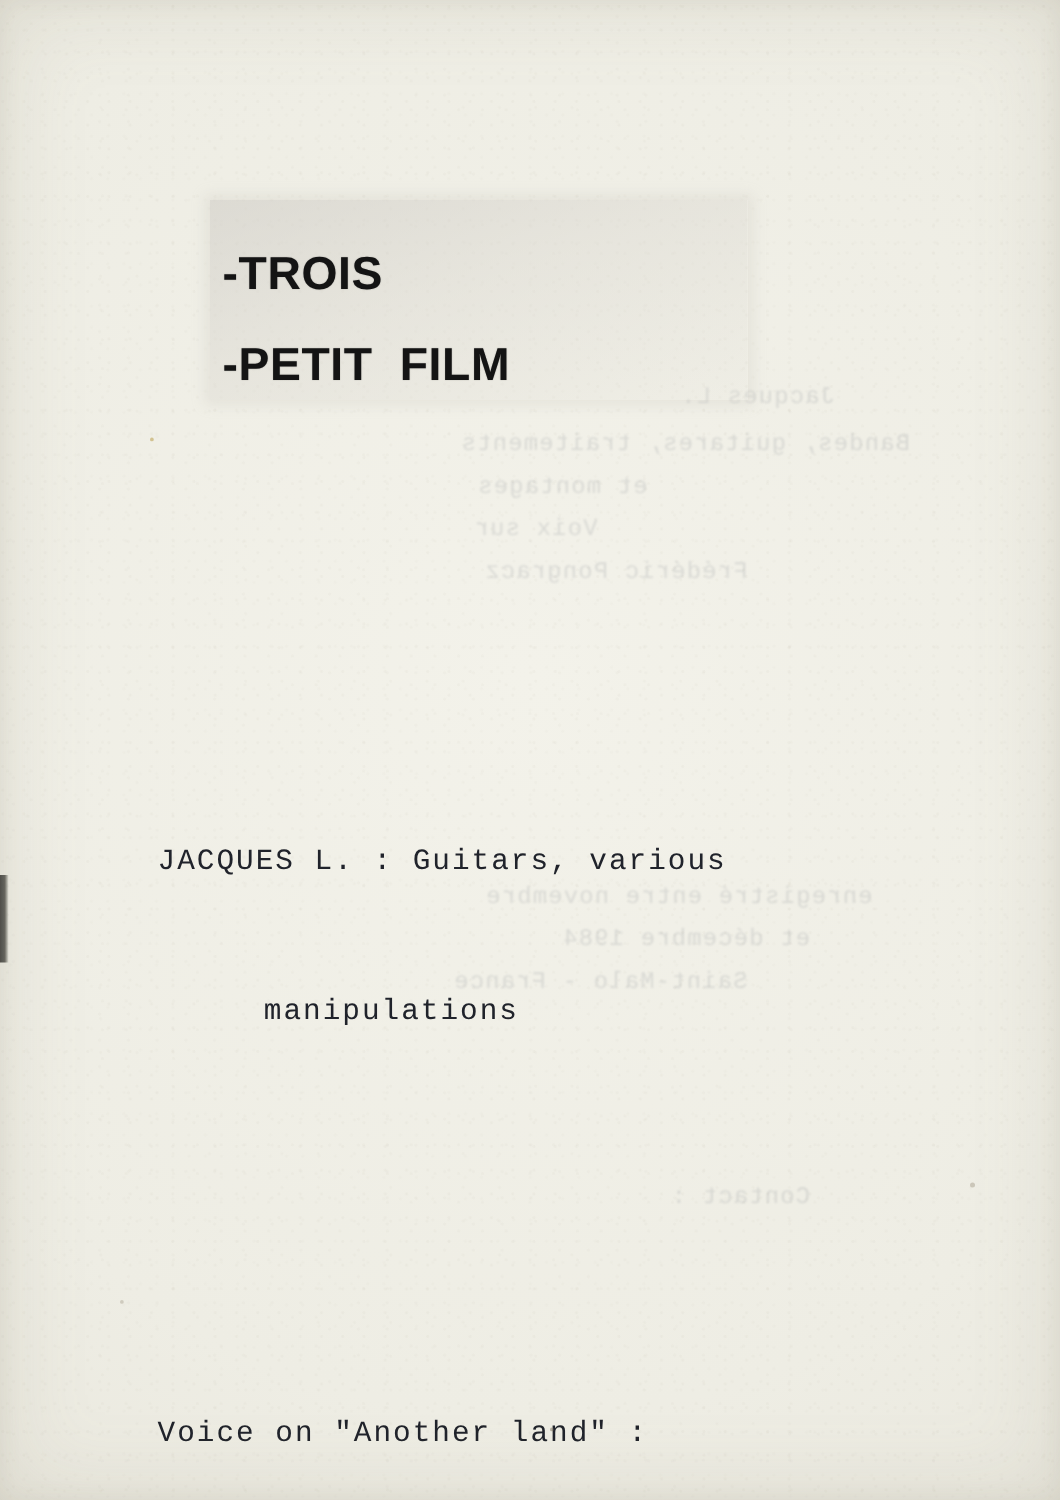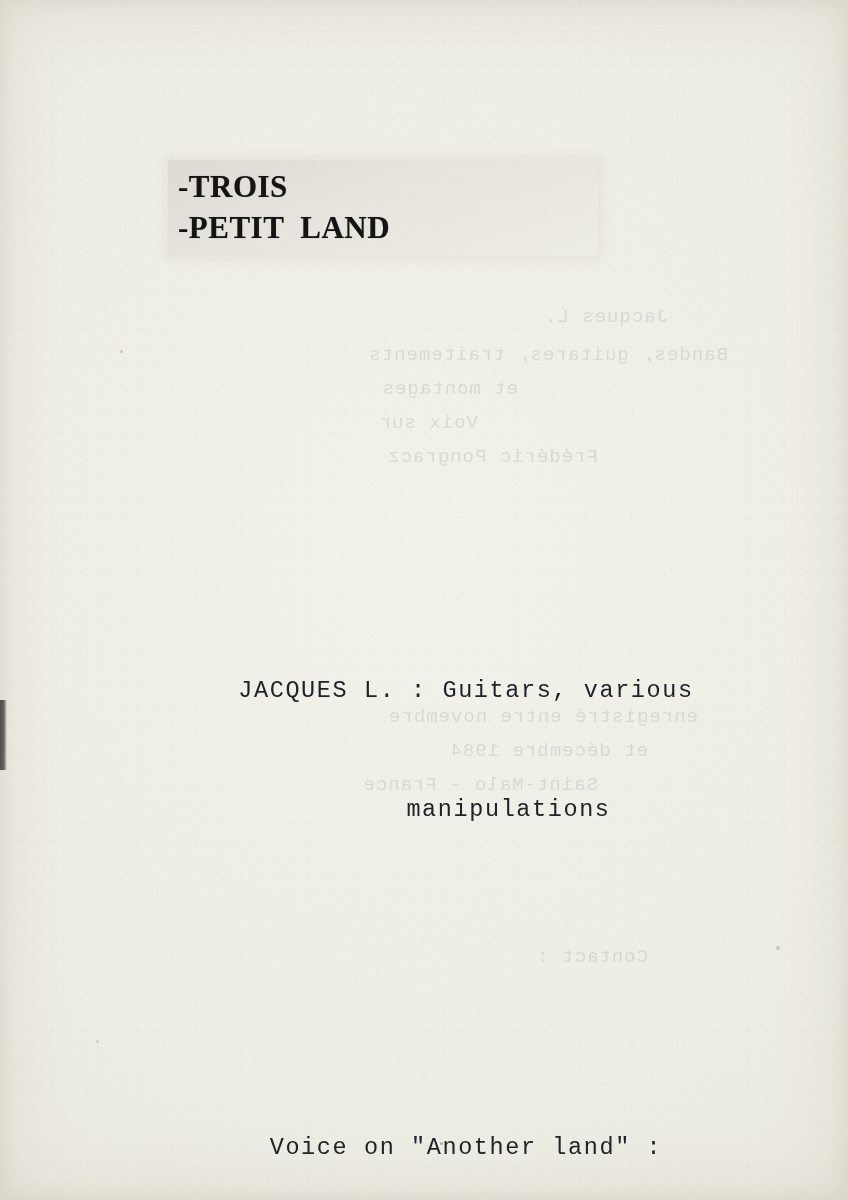--- a/index.html
+++ b/index.html
@@ -82,46 +82,47 @@
   #title-block {
     position: absolute;
     left: 168px;
     top: 160px;
     width: 420px;
     padding: 6px 0 8px 10px;
     background: linear-gradient(160deg, rgba(205,202,196,0.55) 0%, rgba(216,213,206,0.40) 45%, rgba(224,222,214,0.10) 100%);
     box-shadow: 0 0 9px 4px rgba(208,205,198,0.35);
   }
   .title-line {
-    font-family: Liberation Serif, serif;
+    font-family: Liberation Sans, sans-serif;
     font-weight: bold;
-    font-size: 31px;
+    font-size: 37px;
     line-height: 41px;
     letter-spacing: 0.5px;
     color: #141414;
     white-space: pre;
     text-shadow: 0 0 1px rgba(20,20,20,0.35);
+    margin-top: 32px;
   }
   .title-line.shifted { padding-left: 0px; }
 
   
   #body {
     position: absolute;
     left: 126px;
     top: 470px;
     width: 680px;
     color: #20232b;
     font-family: "Liberation Mono", monospace;
     font-size: 23.5px;
     line-height: 40px;
     letter-spacing: 1.6px;
     white-space: pre;
   }
   .blk { margin-bottom: 18px; }
-  .ln { white-space: pre; text-align: center; }
+  .ln { white-space: pre; }
   .ind-2 { padding-left: 85px; }
 
   
   .jitter-a { transform: translateY(0.5px); }
   .jitter-b { transform: translateY(-0.5px); }
 
   
   .speck { position: absolute; border-radius: 50%; pointer-events: none; }
 </style>
 </head>
@@ -140,21 +141,21 @@
     <div class="bleed-line" style="left:150px; top:700px;">enregistré entre novembre</div>
     <div class="bleed-line" style="left:200px; top:734px;">et décembre 1984</div>
     <div class="bleed-line" style="left:250px; top:768px;">Saint-Malo - France</div>
     <div class="bleed-line" style="left:200px; top:940px;">Contact :</div>
   </div>
 
   <div id="spine"></div>
 
   <div id="title-block">
     <div class="title-line">-TROIS</div>
-    <div class="title-line shifted">-PETIT  LAND</div>
+    <div class="title-line shifted">-PETIT  FILM</div>
   </div>
 
   <div id="body">
 
     <div class="blk">
       <div class="ln jitter-a">JACQUES L. : Guitars, various</div>
       <div class="ln ind-2">manipulations</div>
     </div>
 
     <div class="blk">

